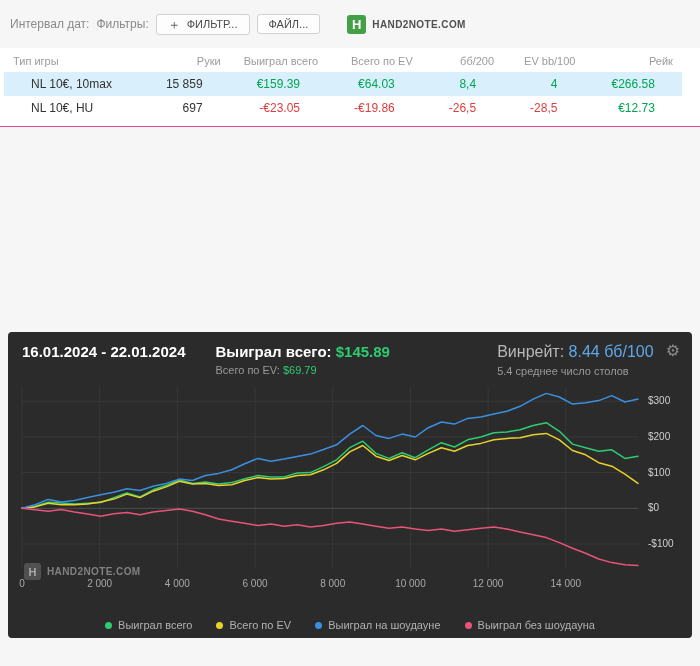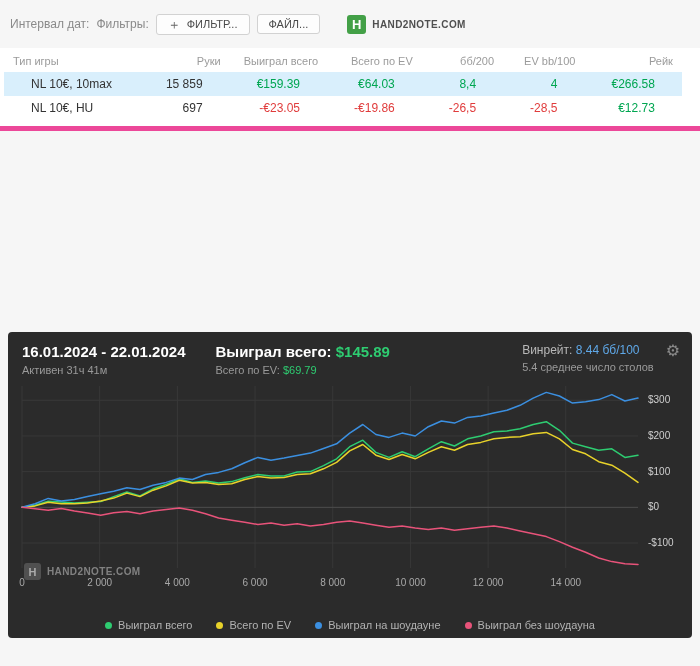--- a/index.html
+++ b/index.html
@@ -12,40 +12,40 @@
   .date-picker{display:flex;align-items:center;gap:5px;color:#3c3c3c;cursor:pointer;margin-right:16px;}
   .caret{font-size:9px;color:#9a9a9a;}
   .btn{display:inline-flex;align-items:center;gap:6px;background:#fdfdfd;border:1px solid #d2d2d2;
        border-radius:3px;padding:3px 11px;font-size:11px;color:#4a4a4a;cursor:pointer;}
   .plus{font-size:13px;line-height:1;color:#666;}
   .brand{display:flex;align-items:center;gap:6px;margin-left:20px;}
   .brand-badge{width:19px;height:19px;background:#43a047;border-radius:3px;color:#fff;font-weight:bold;
        font-size:13px;display:flex;align-items:center;justify-content:center;}
   .brand-text{font-size:10px;font-weight:bold;color:#4f4f4f;letter-spacing:.4px;}
   
-  .table-wrap{background:#fff;border-bottom:5px solid #ec4899;padding:2px 0 6px 4px;}
+  .table-wrap{background:#fff;border-bottom:1px solid #ec4899;padding:2px 0 6px 4px;}
   table{border-collapse:collapse;font-size:12px;}
   th{color:#9b9b9b;font-weight:normal;font-size:11px;text-align:right;padding:5px 9px;white-space:nowrap;}
   th:first-child{text-align:left;}
   td{text-align:right;padding:5px 27px;color:#333;white-space:nowrap;}
   td:first-child{text-align:left;}
   tr.highlight{background:#d9effc;}
   tr.total td{font-weight:bold;}
   .green{color:#00a651;}
   .red{color:#e03c3c;}
   
   .panel{position:absolute;left:8px;top:332px;width:684px;height:306px;background:#2b2b2b;
          border-radius:4px;color:#ddd;box-sizing:border-box;}
   .panel-header{display:flex;align-items:flex-start;padding:11px 12px 0 14px;}
   .ph-block{margin-right:30px;}
   .ph-big{font-size:15px;font-weight:bold;color:#fff;white-space:nowrap;}
   .ph-sub{font-size:11px;color:#9a9a9a;margin-top:4px;white-space:nowrap;}
   .val-green{color:#2ecc71;}
   .winrate{margin-left:auto;margin-right:12px;}
-  .wr-line1{font-size:12px;color:#b8b8b8;white-space:nowrap;}
+  .wr-line1{font-size:16px;color:#b8b8b8;white-space:nowrap;}
   .wr-value{color:#5fa8e8;}
   .wr-line2{font-size:11px;color:#9a9a9a;margin-top:4px;white-space:nowrap;}
   .gear{font-size:16px;color:#8a8a8a;cursor:pointer;line-height:1;}
   .chart-svg{display:block;margin-top:2px;}
   .legend{position:absolute;left:0;bottom:7px;width:100%;display:flex;justify-content:center;gap:24px;
           font-size:11px;color:#b2b2b2;}
   .legend-item{display:flex;align-items:center;gap:6px;cursor:pointer;}
   .dot{width:7px;height:7px;border-radius:50%;display:inline-block;}
   .watermark{position:absolute;left:16px;bottom:58px;display:flex;align-items:center;gap:6px;opacity:.9;}
   .wm-badge{width:17px;height:17px;background:#555;border-radius:3px;color:#b9b9b9;font-weight:bold;
@@ -113,21 +113,20 @@
         <td class="green">€12.73</td>
       </tr>
     </tbody>
   </table>
 </div>
 
 <div class="panel">
   <div class="panel-header">
     <div class="ph-block">
       <div class="ph-big">16.01.2024 - 22.01.2024</div>
-      <div class="ph-sub">Активен 31ч 41м</div>
     </div>
     <div class="ph-block">
       <div class="ph-big">
         <span>Выиграл всего:</span>
         <span class="val-green">$145.89</span>
       </div>
       <div class="ph-sub">
         <span>Всего по EV:</span>
         <span class="val-green">$69.79</span>
       </div>

